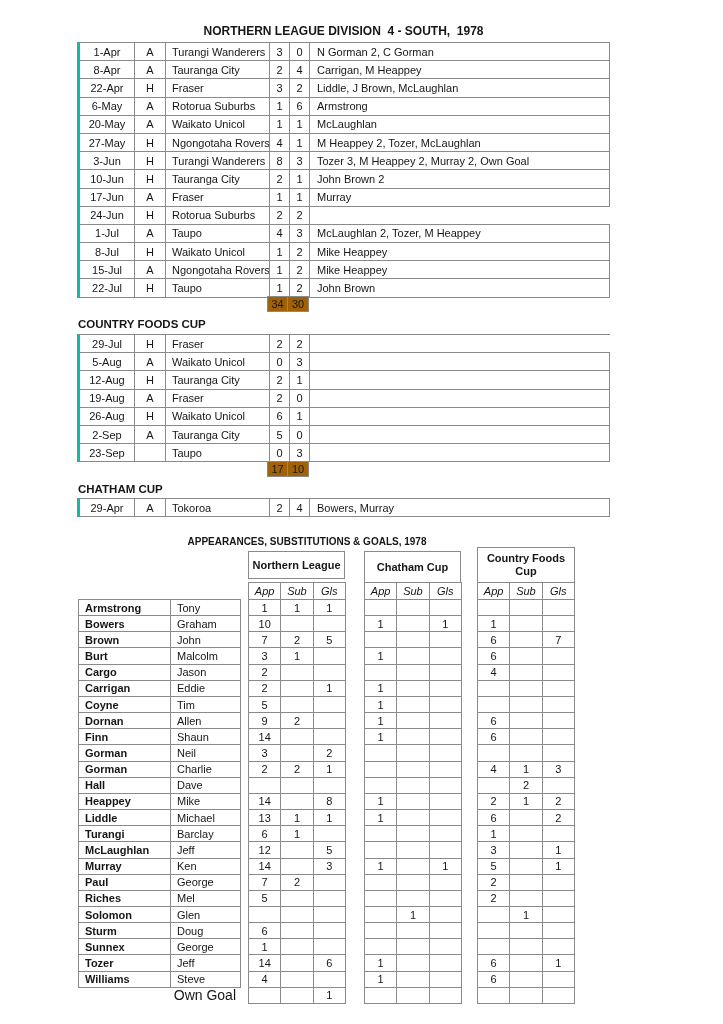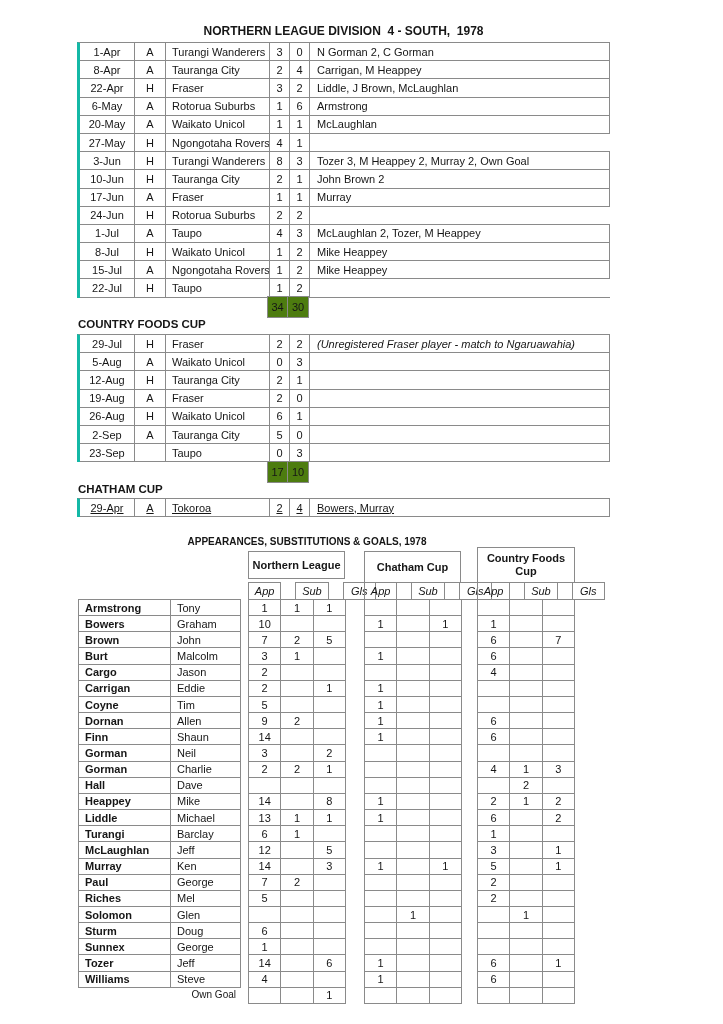--- a/index.html
+++ b/index.html
@@ -33,51 +33,51 @@
     font-size:11px;display:flex;align-items:center;overflow:hidden;white-space:nowrap;
   }
   .c-date{width:55px;justify-content:center;}
   .c-ha{width:31px;justify-content:center;}
   .c-team{width:104px;padding-left:6px;}
   .c-s1,.c-s2{width:20px;justify-content:center;}
   .c-scorers{flex:1;padding-left:7px;}
   .c-scorers.note{font-style:italic;}
   .totals-row{position:absolute;left:267px;display:flex;}
   .t-cell{
-    box-sizing:border-box;width:21px;height:22px;border:1px solid #8a8a8a;
-    font-size:11px;display:flex;align-items:center;justify-content:center;background:#4d7c0f;
+    box-sizing:border-box;width:21px;height:16px;border:1px solid #8a8a8a;
+    font-size:11px;display:flex;align-items:center;justify-content:center;background:#a16207;
   }
   .t-cell+.t-cell{margin-left:-1px;width:22px;}
   
   .cup-header{
     position:absolute;box-sizing:border-box;border:1px solid #8a8a8a;
     font-weight:bold;font-size:11px;line-height:13px;
     display:flex;align-items:center;justify-content:center;text-align:center;
   }
-  .subhead{position:absolute;display:flex;gap:15px;}
+  .subhead{position:absolute;display:flex;}
   .sh-cell{
     box-sizing:border-box;width:33.3px;height:18px;border:1px solid #8a8a8a;
     font-style:italic;font-size:11px;
     display:flex;align-items:center;justify-content:center;
   }
   .sh-cell+.sh-cell{margin-left:-1px;}
   .stat-grid{
     position:absolute;box-sizing:border-box;
     border-top:1px solid #8a8a8a;border-left:1px solid #8a8a8a;
   }
   .s-row{display:flex;height:16.16px;border-bottom:1px solid #8a8a8a;box-sizing:border-box;}
   .s-cell{
     box-sizing:border-box;border-right:1px solid #8a8a8a;
     font-size:11px;display:flex;align-items:center;overflow:hidden;white-space:nowrap;
   }
   .n-sur{width:92px;padding-left:6px;font-weight:bold;}
   .n-first{width:70px;padding-left:6px;text-align:center;}
   .v-cell{width:32.33px;justify-content:center;}
   .own-goal-label{
-    position:absolute;font-size:10px;height:16px;line-height:16px;text-align:right;
+    position:absolute;font-size:14px;height:16px;line-height:16px;text-align:right;
   }
   .page-number{position:absolute;font-size:17px;margin-top:32px;}
 </style>
 </head>
 <body>
 
 <div class="page">
 
   <div class="doc-title" style="left:77px;top:24px;width:533px;">NORTHERN LEAGUE DIVISION  4 - SOUTH,  1978</div>
   <div class="match-table" style="top:42px;" id="league-table">
@@ -120,20 +120,21 @@
         <div class="m-cell c-s1">1</div>
         <div class="m-cell c-s2">1</div>
         <div class="m-cell c-scorers">McLaughlan</div>
       </div>
       <div class="m-row">
         <div class="m-cell c-date">27-May</div>
         <div class="m-cell c-ha">H</div>
         <div class="m-cell c-team">Ngongotaha Rovers</div>
         <div class="m-cell c-s1">4</div>
         <div class="m-cell c-s2">1</div>
+        <div class="m-cell c-scorers">M Heappey 2, Tozer, McLaughlan</div>
       </div>
       <div class="m-row">
         <div class="m-cell c-date">3-Jun</div>
         <div class="m-cell c-ha">H</div>
         <div class="m-cell c-team">Turangi Wanderers</div>
         <div class="m-cell c-s1">8</div>
         <div class="m-cell c-s2">3</div>
         <div class="m-cell c-scorers">Tozer 3, M Heappey 2, Murray 2, Own Goal</div>
       </div>
       <div class="m-row">
@@ -182,36 +183,36 @@
         <div class="m-cell c-s1">1</div>
         <div class="m-cell c-s2">2</div>
         <div class="m-cell c-scorers">Mike Heappey</div>
       </div>
       <div class="m-row">
         <div class="m-cell c-date">22-Jul</div>
         <div class="m-cell c-ha">H</div>
         <div class="m-cell c-team">Taupo</div>
         <div class="m-cell c-s1">1</div>
         <div class="m-cell c-s2">2</div>
+        <div class="m-cell c-scorers">John Brown</div>
       </div>
     </div>
   <div class="totals-row" style="top:296px;">
     <div class="t-cell">34</div>
     <div class="t-cell">30</div>
   </div>
 
   <div class="section-header" style="left:78px;top:317px;">COUNTRY FOODS CUP</div>
   <div class="match-table" style="top:334px;" id="cfc-table">
       <div class="m-row">
         <div class="m-cell c-date">29-Jul</div>
         <div class="m-cell c-ha">H</div>
         <div class="m-cell c-team">Fraser</div>
         <div class="m-cell c-s1">2</div>
         <div class="m-cell c-s2">2</div>
-        <div class="m-cell c-scorers note">(Unregistered Fraser player - match to Ngaruawahia)</div>
       </div>
       <div class="m-row">
         <div class="m-cell c-date">5-Aug</div>
         <div class="m-cell c-ha">A</div>
         <div class="m-cell c-team">Waikato Unicol</div>
         <div class="m-cell c-s1">0</div>
         <div class="m-cell c-s2">3</div>
         <div class="m-cell c-scorers"></div>
       </div>
       <div class="m-row">
@@ -254,21 +255,21 @@
         <div class="m-cell c-s2">3</div>
         <div class="m-cell c-scorers"></div>
       </div>
     </div>
   <div class="totals-row" style="top:461px;border-radius:6px;">
     <div class="t-cell">17</div>
     <div class="t-cell">10</div>
   </div>
 
   <div class="section-header" style="left:78px;top:482px;">CHATHAM CUP</div>
-  <div class="match-table" style="top:498px;text-decoration:underline;" id="chatham-table">
+  <div class="match-table" style="top:498px;" id="chatham-table">
       <div class="m-row">
         <div class="m-cell c-date">29-Apr</div>
         <div class="m-cell c-ha">A</div>
         <div class="m-cell c-team">Tokoroa</div>
         <div class="m-cell c-s1">2</div>
         <div class="m-cell c-s2">4</div>
         <div class="m-cell c-scorers">Bowers, Murray</div>
       </div>
     </div>
 

